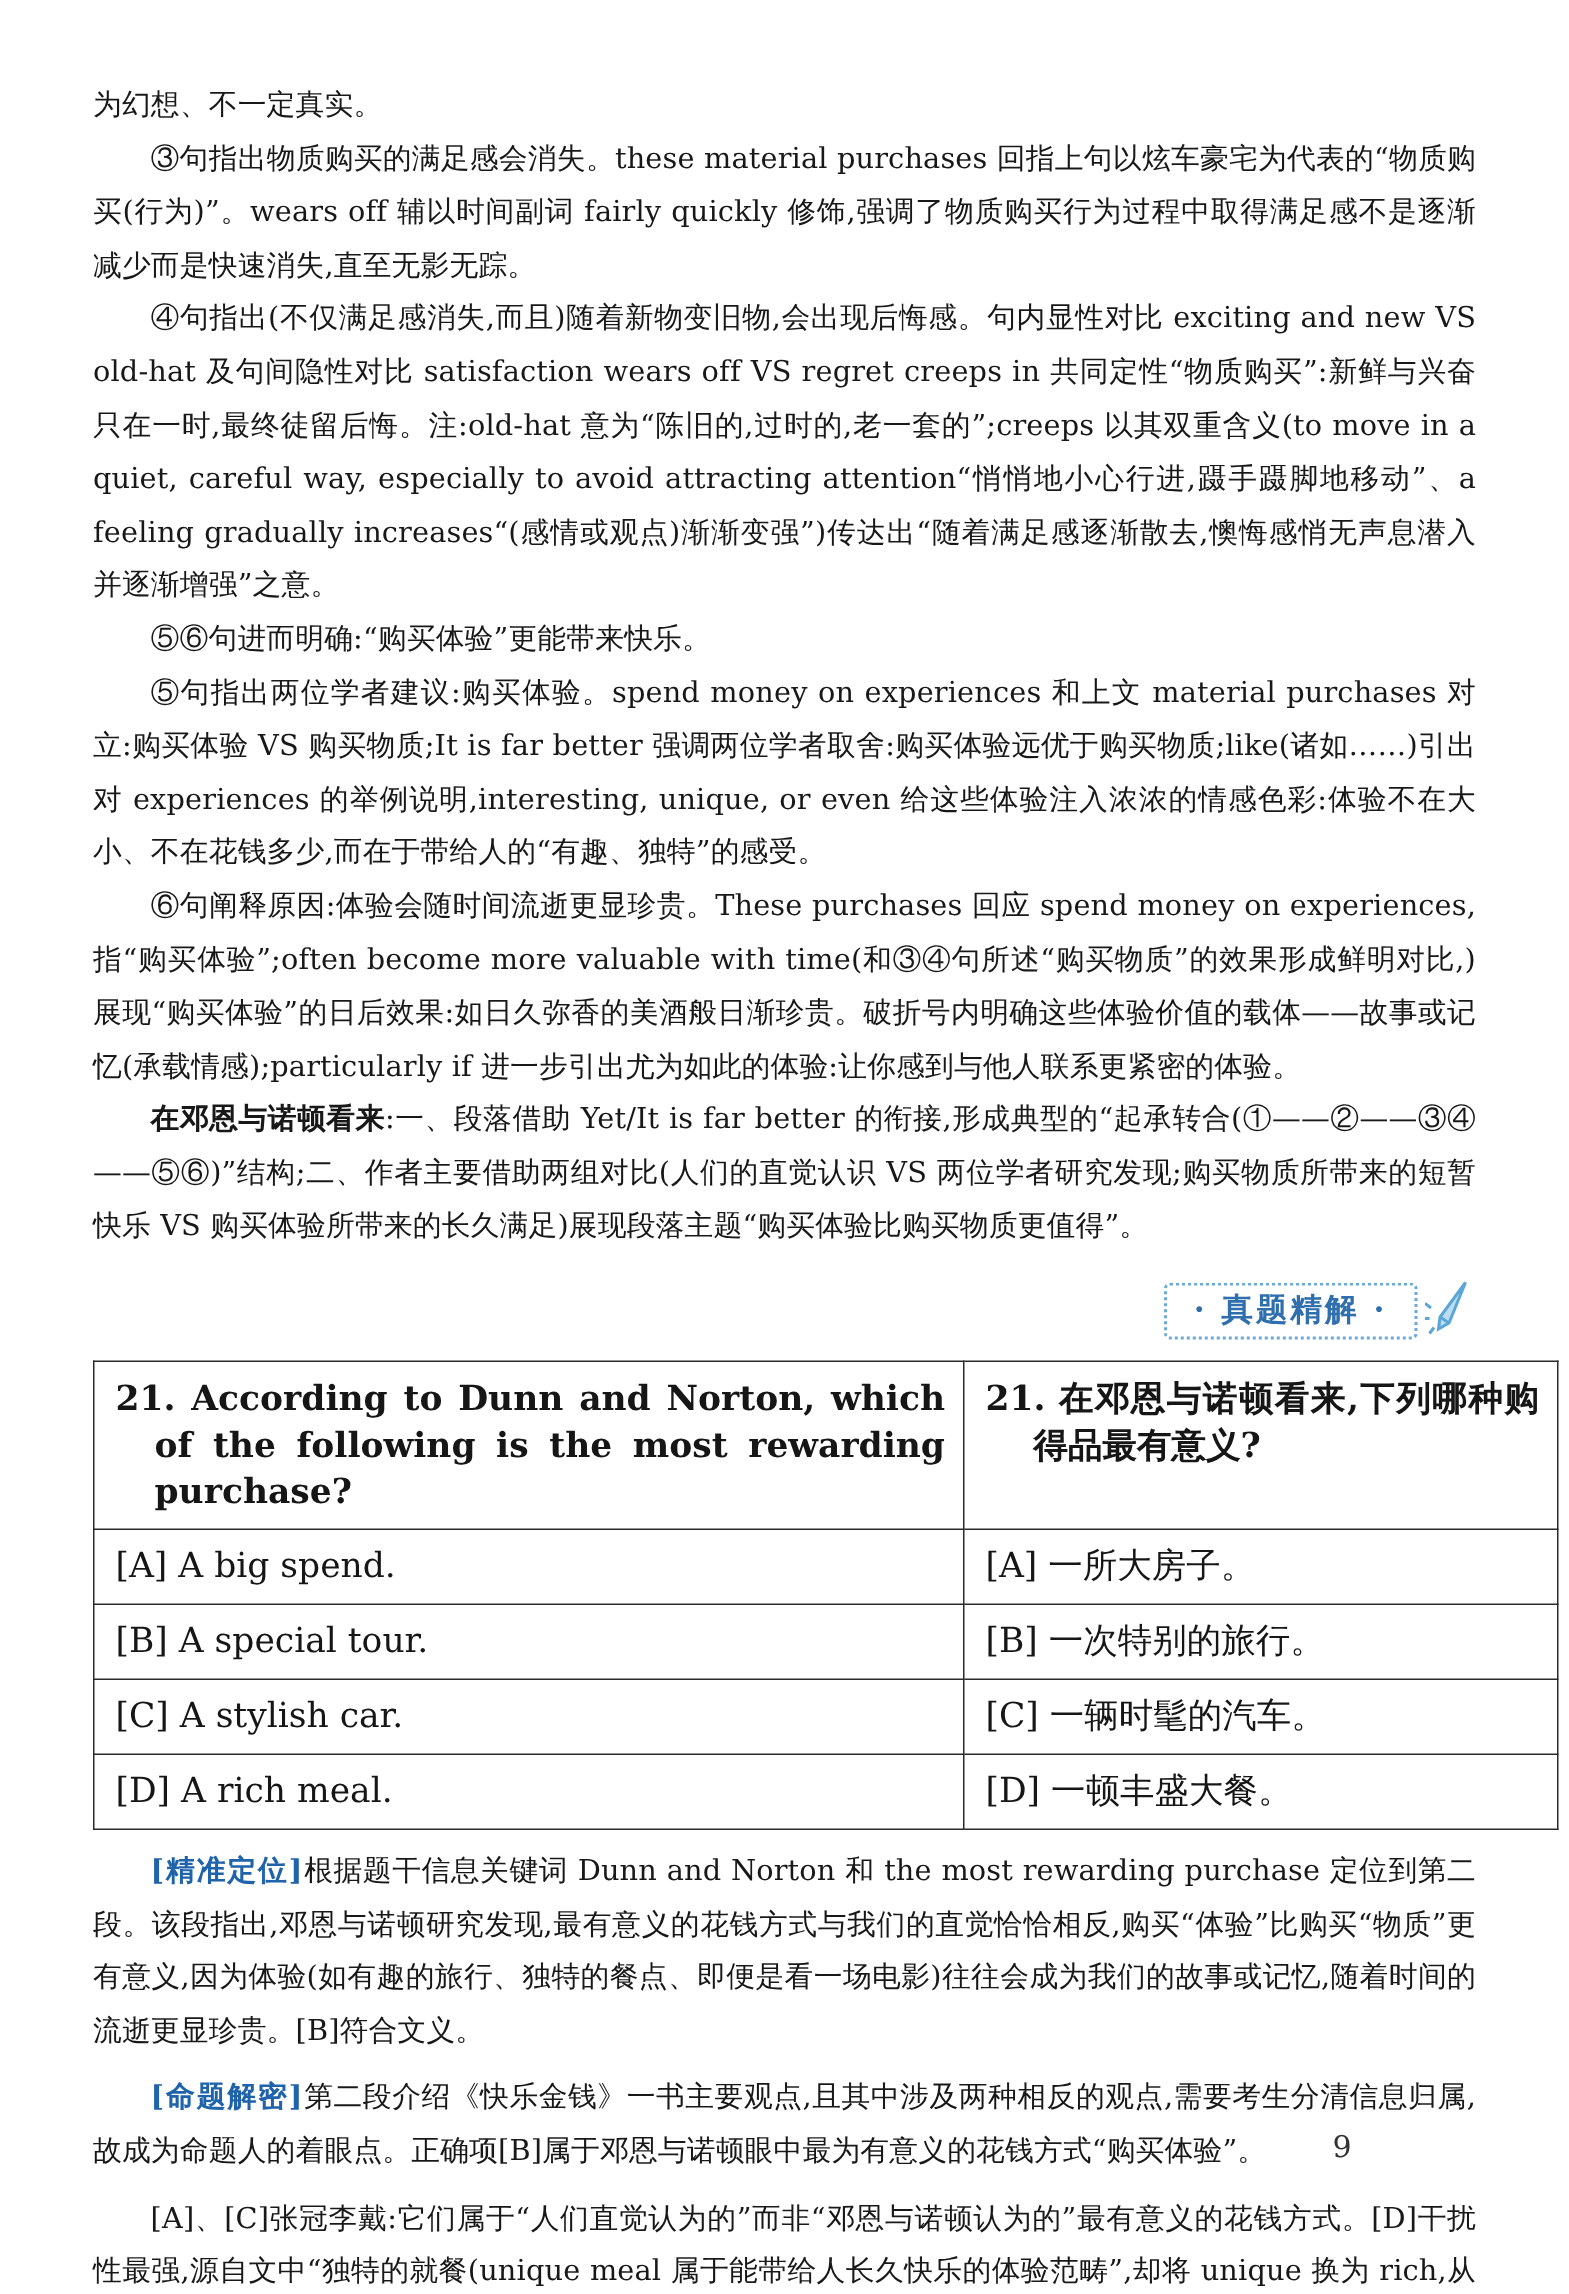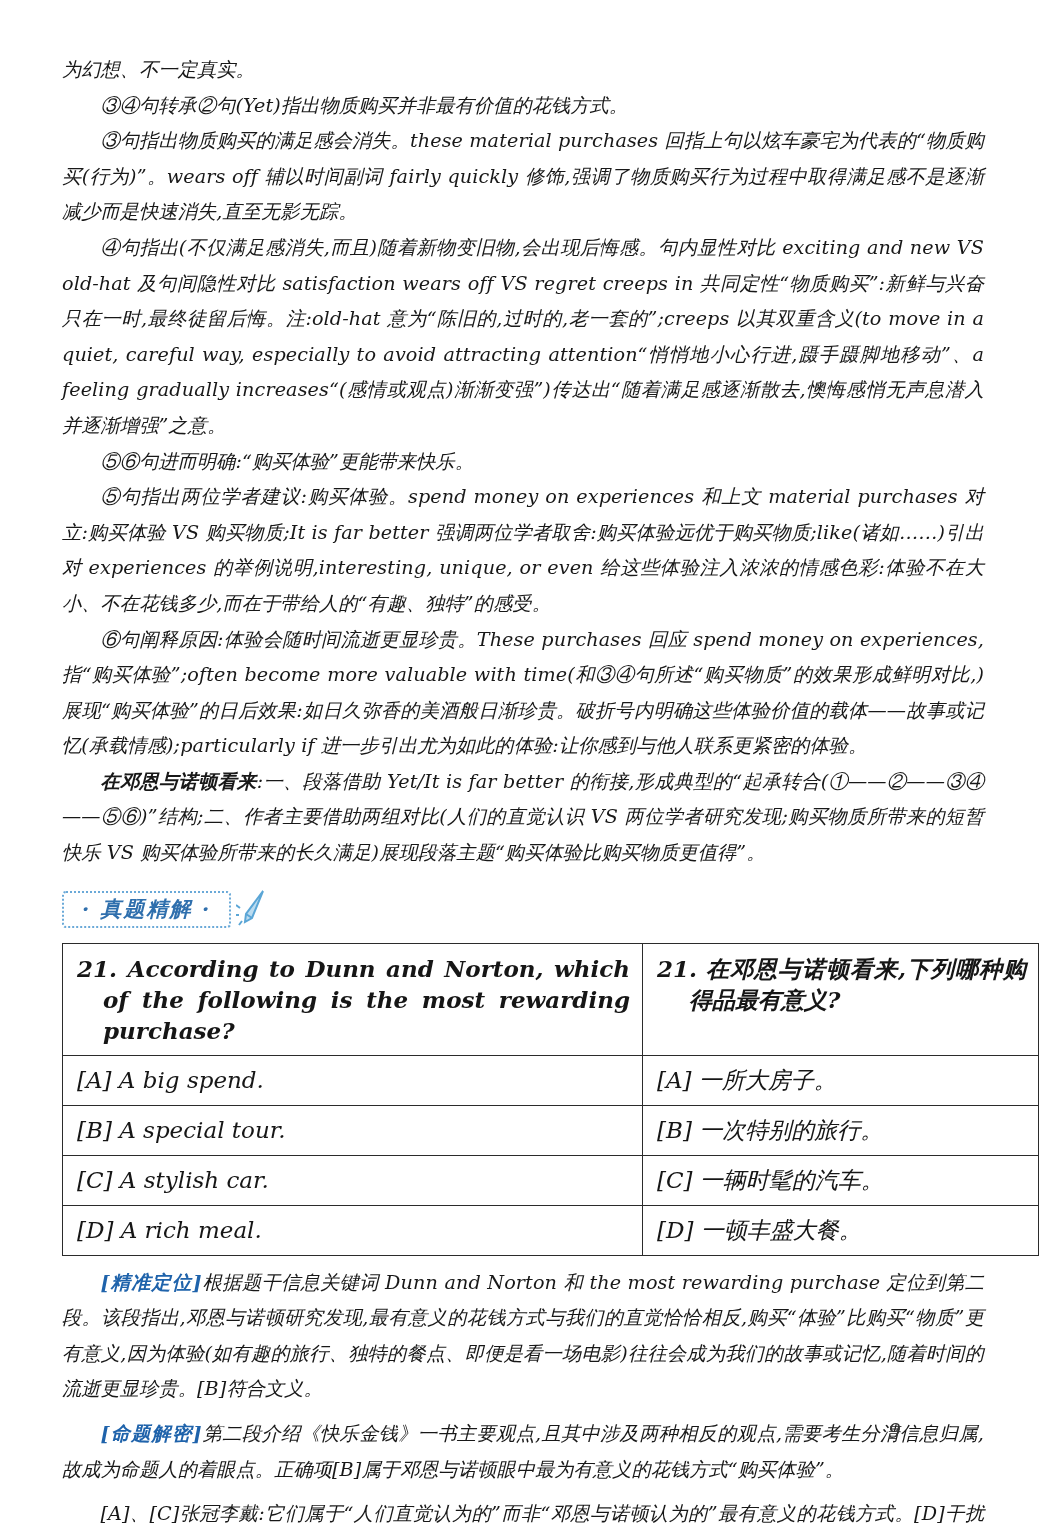--- a/index.html
+++ b/index.html
@@ -15,21 +15,20 @@
     color: #1a1a1a;
     overflow: hidden;
   }
   .page {
     position: absolute;
     left: 0; top: 0;
     width: 959px;
     height: 1529px;
     padding: 0;
     box-sizing: border-box;
-    font-style: italic;
   }
   .content {
     position: absolute;
     left: 62px;
     top: 52px;
     width: 922px;
   }
 
   
   .para {
@@ -43,21 +42,21 @@
   }
   .para.indent { text-indent: 2em; }
   .b { font-weight: bold; }
 
   
   .badge-row {
     margin-top: 16px;
     height: 46px;
     display: flex;
     align-items: center;
-    justify-content: flex-start;
+    justify-content: flex-end;
     gap: 5px;
   }
   .badge {
     border: 2px dotted #6aa9d8;
     border-radius: 4px;
     padding: 3px 18px 5px 18px;
     color: #2f6fad;
     font-size: 21px;
     font-weight: bold;
     letter-spacing: 2px;
@@ -116,21 +115,20 @@
     color: #333;
   }
 </style>
 </head>
 <body>
 
 <div class="page">
   <div class="content">
 
     <p class="para">为幻想、不一定真实。</p>
-    <p class="para indent">③④句转承②句(Yet)指出物质购买并非最有价值的花钱方式。</p>
     <p class="para indent">③句指出物质购买的满足感会消失。these material purchases 回指上句以炫车豪宅为代表的“物质购买(行为)”。wears off 辅以时间副词 fairly quickly 修饰,强调了物质购买行为过程中取得满足感不是逐渐减少而是快速消失,直至无影无踪。</p>
     <p class="para indent">④句指出(不仅满足感消失,而且)随着新物变旧物,会出现后悔感。句内显性对比 exciting and new VS old-hat 及句间隐性对比 satisfaction wears off VS regret creeps in 共同定性“物质购买”:新鲜与兴奋只在一时,最终徒留后悔。注:old-hat 意为“陈旧的,过时的,老一套的”;creeps 以其双重含义(to move in a quiet, careful way, especially to avoid attracting attention“悄悄地小心行进,蹑手蹑脚地移动”、a feeling gradually increases“(感情或观点)渐渐变强”)传达出“随着满足感逐渐散去,懊悔感悄无声息潜入并逐渐增强”之意。</p>
     <p class="para indent">⑤⑥句进而明确:“购买体验”更能带来快乐。</p>
     <p class="para indent">⑤句指出两位学者建议:购买体验。spend money on experiences 和上文 material purchases 对立:购买体验 VS 购买物质;It is far better 强调两位学者取舍:购买体验远优于购买物质;like(诸如……)引出对 experiences 的举例说明,interesting, unique, or even 给这些体验注入浓浓的情感色彩:体验不在大小、不在花钱多少,而在于带给人的“有趣、独特”的感受。</p>
     <p class="para indent">⑥句阐释原因:体验会随时间流逝更显珍贵。These purchases 回应 spend money on experiences,指“购买体验”;often become more valuable with time(和③④句所述“购买物质”的效果形成鲜明对比,)展现“购买体验”的日后效果:如日久弥香的美酒般日渐珍贵。破折号内明确这些体验价值的载体——故事或记忆(承载情感);particularly if 进一步引出尤为如此的体验:让你感到与他人联系更紧密的体验。</p>
 
     <p class="para indent"><span class="b">在邓恩与诺顿看来</span><span>:一、段落借助 Yet/It is far better 的衔接,形成典型的“起承转合(①——②——③④——⑤⑥)”结构;二、作者主要借助两组对比(人们的直觉认识 VS 两位学者研究发现;购买物质所带来的短暂快乐 VS 购买体验所带来的长久满足)展现段落主题“购买体验比购买物质更值得”。</span></p>
 
     <div class="badge-row">
       <div class="badge">· 真题精解 ·</div>

